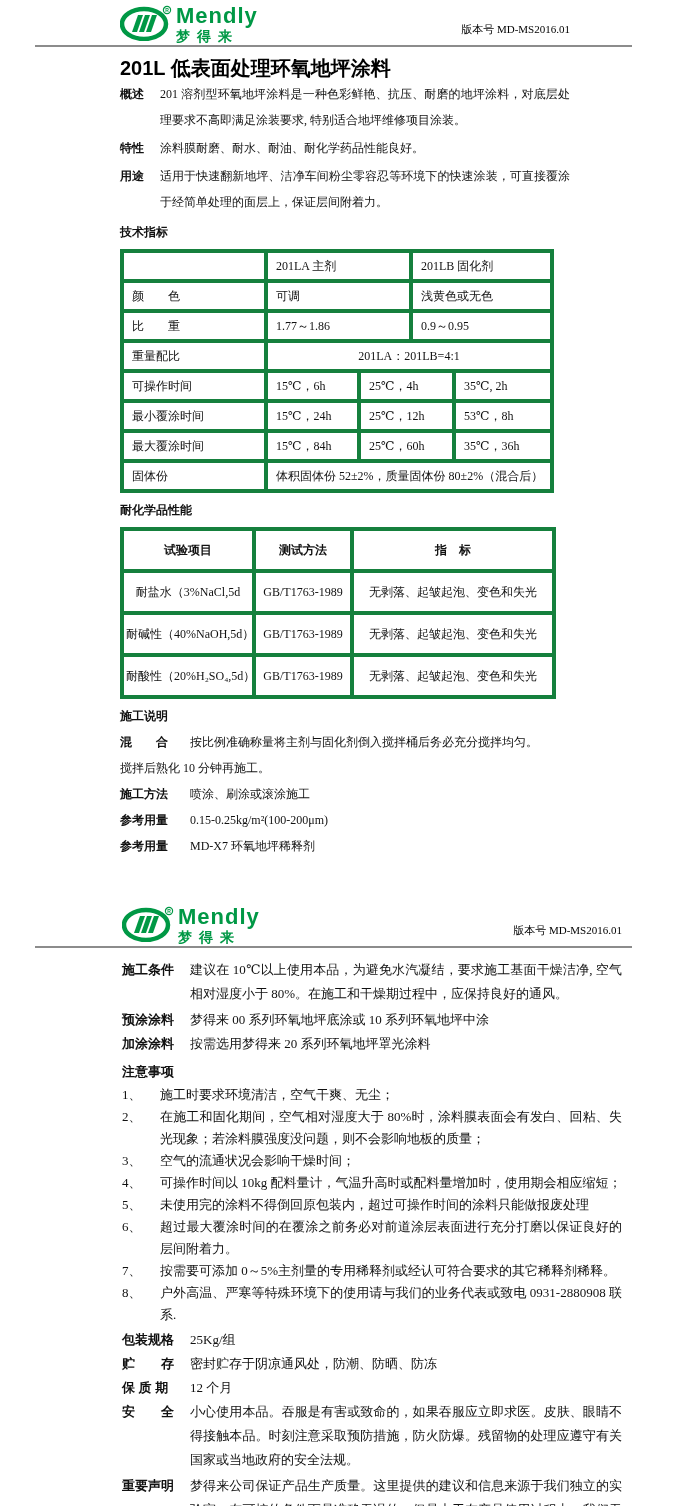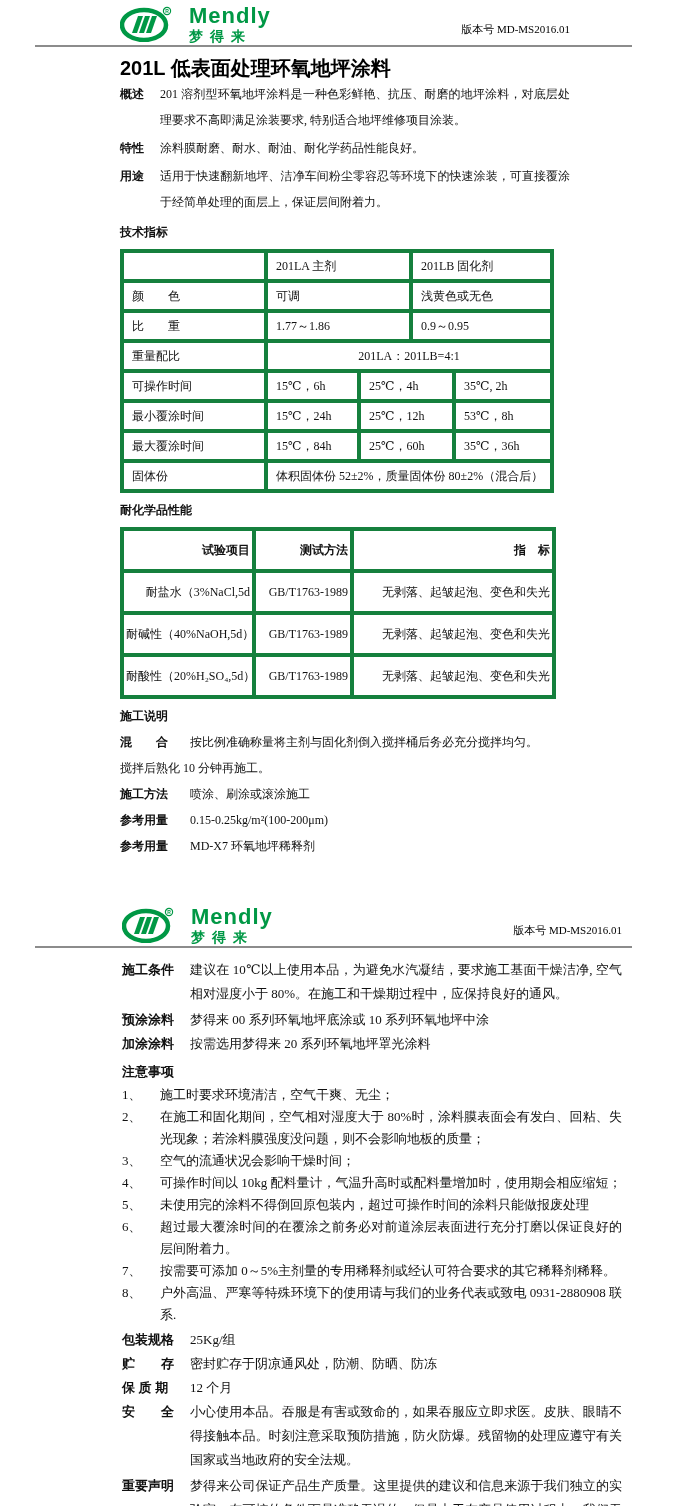--- a/index.html
+++ b/index.html
@@ -10,21 +10,21 @@
   *{margin:0;padding:0;box-sizing:border-box;}
   html,body{background:#ffffff;}
   body{
     width:687px;height:1506px;overflow:hidden;
     font-family:"Liberation Serif","DejaVu Serif",serif;
     color:var(--ink);
   }
   .hd-row{display:flex;justify-content:space-between;align-items:flex-end;}
   .p1-head{padding:5px 117px 0 120px;}
   .p2-head{padding:5px 65px 0 122px;}
-  .logo{display:flex;align-items:center;gap:17px;}
+  .logo{display:flex;gap:4px;}
   .logo svg{display:block;}
   .wordmark{display:flex;flex-direction:column;line-height:1;}
   .wordmark .en{
     font-family:"Liberation Sans","DejaVu Sans",sans-serif;
     font-weight:bold;font-size:22px;color:var(--brand);letter-spacing:1px;
   }
   .wordmark .zh{
     font-family:"Liberation Sans","DejaVu Sans",sans-serif;
     font-weight:bold;font-size:14px;color:var(--brand);
     letter-spacing:7px;margin-top:2px;
@@ -60,21 +60,21 @@
   table{border-collapse:collapse;table-layout:fixed;margin-top:4px;}
   table td{
     border:4px solid #15803d;
     font-size:12px;padding:0 8px;vertical-align:middle;
     overflow:hidden;white-space:nowrap;
   }
   .tech{width:430px;}
   .tech td{height:26px;}
   .tech td.c{text-align:center;}
   .chem{width:432px;}
-  .chem td{height:42px;text-align:right;padding:0 2px;}
+  .chem td{height:42px;text-align:center;padding:0 2px;}
   .chem td.hdr{font-family:"Liberation Sans","DejaVu Sans",sans-serif;font-weight:bold;}
 
   .note{display:flex;line-height:22px;}
   .note-num{flex:0 0 38px;}
   .note-txt{flex:1;text-align:justify;}
   .gap-page{height:42px;}
 </style>
 </head>
 <body>
 

